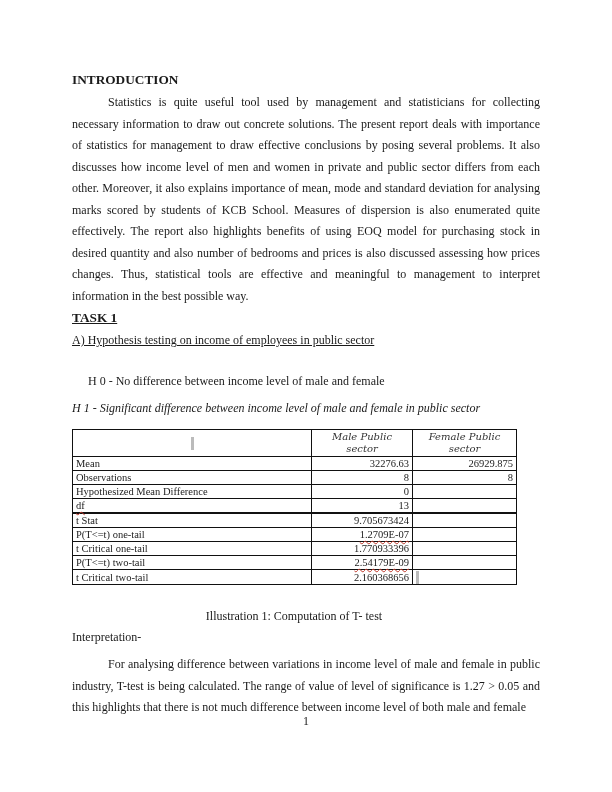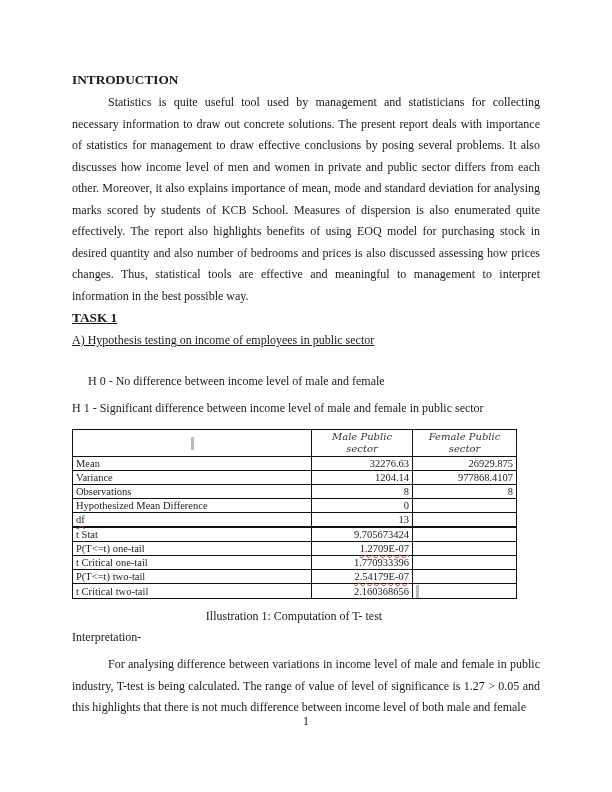--- a/index.html
+++ b/index.html
@@ -29,38 +29,33 @@
 <body>
 
 <div class="page">
 
   <div class="h1">INTRODUCTION</div>
   <div class="para" style="top:92px;">Statistics is quite useful tool used by management and statisticians for collecting necessary information to draw out concrete solutions. The present report deals with importance of statistics for management to draw effective conclusions by posing several problems. It also discusses how income level of men and women in private and public sector differs from each other. Moreover, it also explains importance of mean, mode and standard deviation for analysing marks scored by students of KCB School. Measures of dispersion is also enumerated quite effectively. The report also highlights benefits of using EOQ model for purchasing stock in desired quantity and also number of bedrooms and prices is also discussed assessing how prices changes. Thus, statistical tools are effective and meaningful to management to interpret information in the best possible way.</div>
 
   <div class="h1" style="top:310px;text-decoration:underline;">TASK 1</div>
   <div class="line u" style="top:333px;">A) Hypothesis testing on income of employees in public sector</div>
   <div class="line" style="top:374px;margin-left:16px;">H 0 - No difference between income level of male and female</div>
-  <div class="line" style="top:401px;">H 1 - Significant difference between income level of male and female in public sector</div>
+  <div class="line" style="top:401px;font-style:italic;">H 1 - Significant difference between income level of male and female in public sector</div>
 
   <table class="tt">
     <tbody>
         <tr class="head">
       <td class="lbl"><span class="cursor"></span></td>
       <td class="num" style="text-align:center">Male Public sector</td>
       <td class="num2" style="text-align:center">Female Public sector</td>
     </tr>
     <tr>
       <td class="lbl">Mean</td>
       <td class="num">32276.63</td>
       <td class="num2">26929.875</td>
-    </tr>
-    <tr>
-      <td class="lbl">Variance</td>
-      <td class="num">1204.14</td>
-      <td class="num2">977868.4107</td>
     </tr>
     <tr>
       <td class="lbl">Observations</td>
       <td class="num">8</td>
       <td class="num2">8</td>
     </tr>
     <tr>
       <td class="lbl">Hypothesized Mean Difference</td>
       <td class="num">0</td>
       <td class="num2"></td>
@@ -80,21 +75,21 @@
       <td class="num"><span class="squig">1.2709E-07</span></td>
       <td class="num2"></td>
     </tr>
     <tr>
       <td class="lbl">t Critical one-tail</td>
       <td class="num">1.770933396</td>
       <td class="num2"></td>
     </tr>
     <tr>
       <td class="lbl">P(T&lt;=t) two-tail</td>
-      <td class="num"><span class="squig">2.54179E-07</span></td>
+      <td class="num"><span class="squig">2.54179E-09</span></td>
       <td class="num2"></td>
     </tr>
     <tr>
       <td class="lbl">t Critical two-tail</td>
       <td class="num">2.160368656</td>
       <td class="num2" style="text-align:left"><span class="cursor"></span></td>
     </tr>
   </tbody>
     </table>
 

